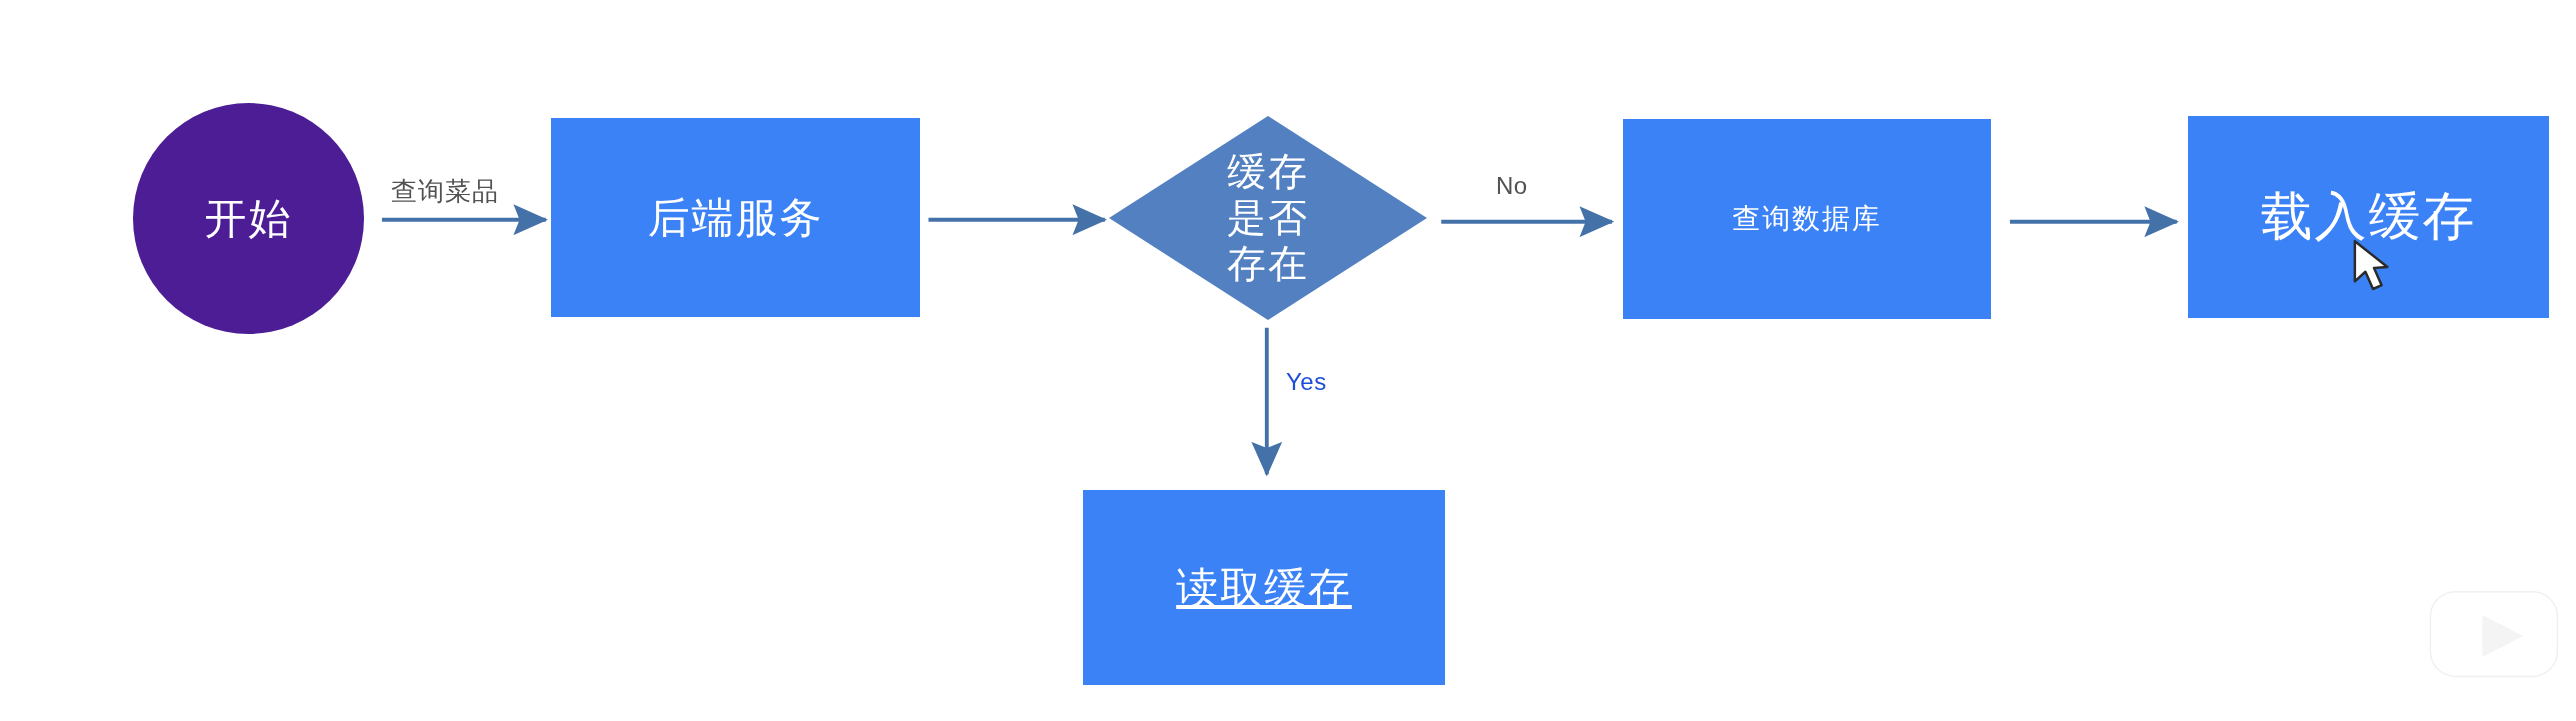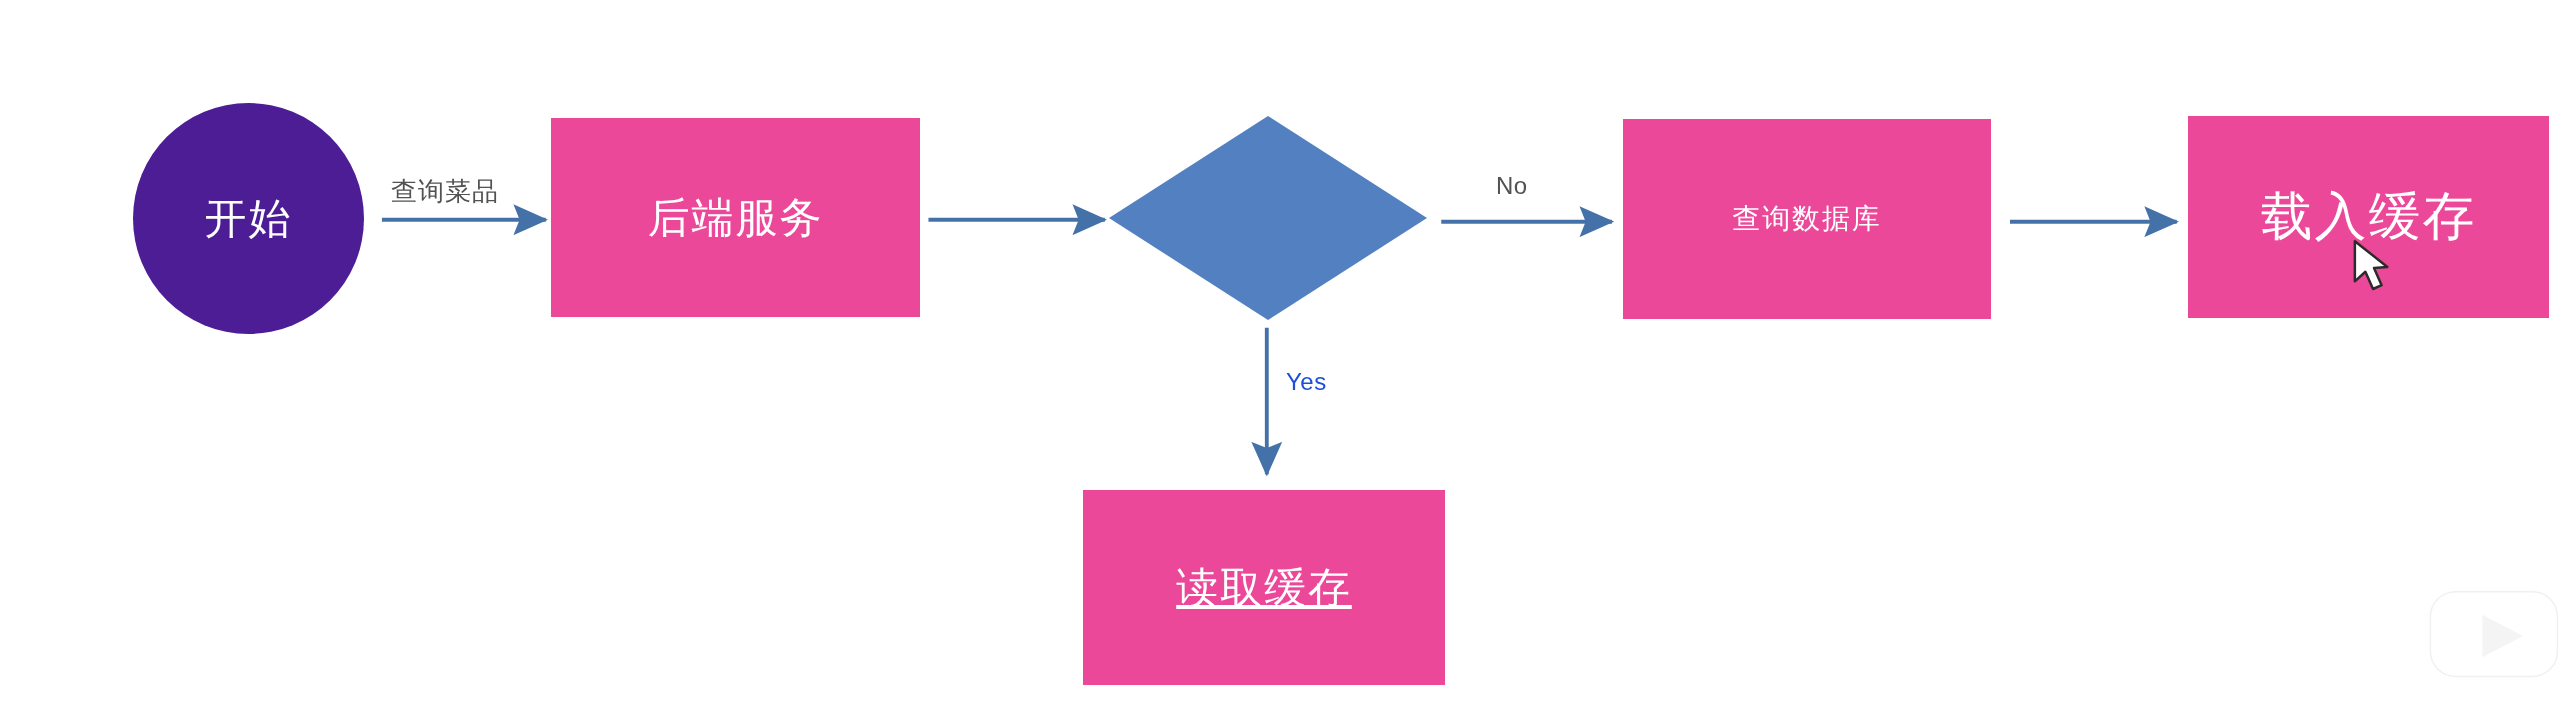--- a/index.html
+++ b/index.html
@@ -25,21 +25,21 @@
     justify-content: center;
     color: #ffffff;
     font-weight: 400;
     letter-spacing: 1.9px;
     box-sizing: border-box;
     text-align: center;
     line-height: 1.18;
     user-select: none;
   }
   .node-rect {
-    background: #ec4899;
+    background: #3b82f6;
   }
   .node-circle {
     background: #4c1d95;
     border-radius: 50%;
   }
   .node-diamond {
     background: transparent;
   }
   .diamond-shape {
     position: absolute;
@@ -102,20 +102,21 @@
 
   <div id="nodes-layer">
       <div class="node node-circle" style="left: 133px; top: 103px; width: 231px; height: 231px; font-size: 42px;">
         <span>开始</span>
       </div>
       <div class="node node-rect" style="left: 551px; top: 118px; width: 369px; height: 199px; font-size: 42px;">
         <span>后端服务</span>
       </div>
       <div class="node node-diamond" style="left: 1109px; top: 116px; width: 318px; height: 204px; font-size: 39px;">
         <div class="diamond-shape"></div>
+        <div class="diamond-label">缓存<br>是否<br>存在</div>
       </div>
       <div class="node node-rect" style="left: 1623px; top: 119px; width: 368px; height: 200px; font-size: 28px;">
         <span>查询数据库</span>
       </div>
       <div class="node node-rect" style="left: 2188px; top: 116px; width: 361px; height: 202px; font-size: 52px;">
         <span>载入缓存</span>
       </div>
       <div class="node node-rect" style="left: 1083px; top: 490px; width: 362px; height: 195px; font-size: 42px; text-decoration: underline;">
         <span>读取缓存</span>
       </div>

